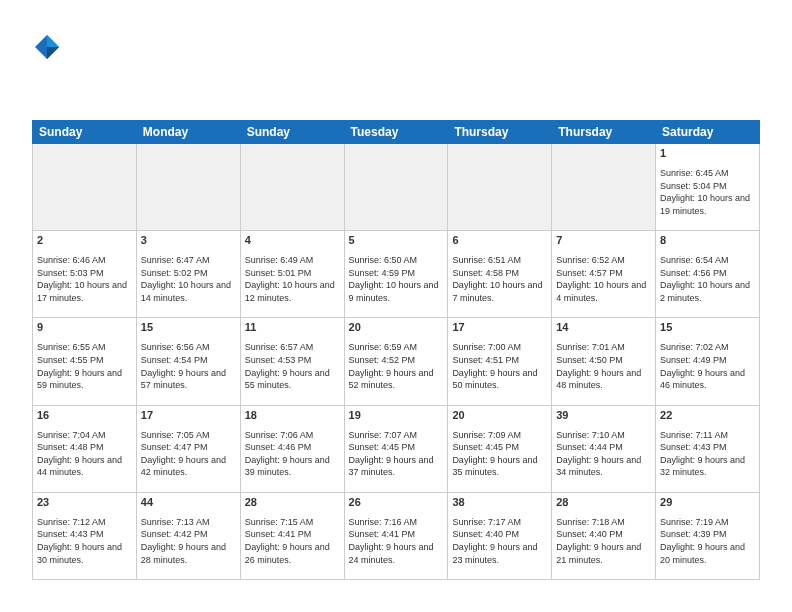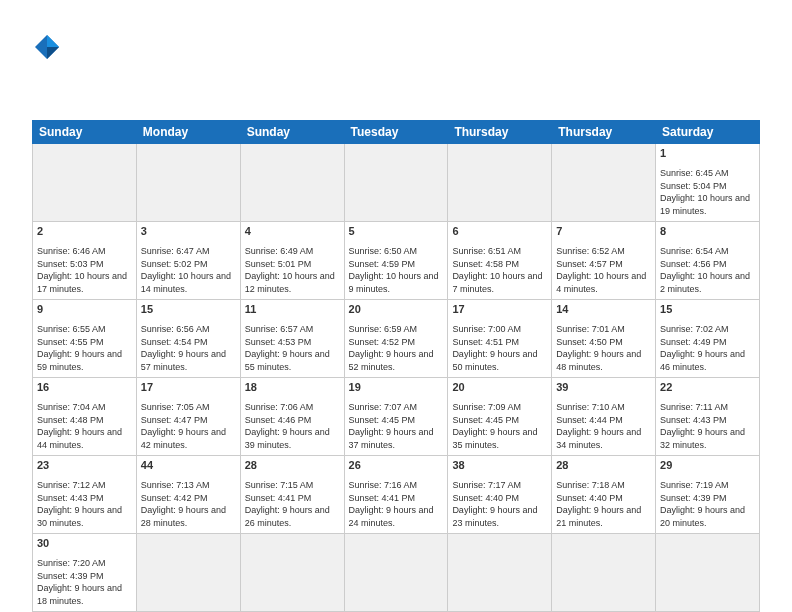--- a/index.html
+++ b/index.html
@@ -255,27 +255,15 @@
           </td>
           <td>
             <span class="day-num">28</span>
             <div class="day-info">Sunrise: 7:18 AM<br>Sunset: 4:40 PM<br>Daylight: 9 hours and 21 minutes.</div>
           </td>
           <td>
             <span class="day-num">29</span>
             <div class="day-info">Sunrise: 7:19 AM<br>Sunset: 4:39 PM<br>Daylight: 9 hours and 20 minutes.</div>
           </td>
         </tr>
-        <tr class="week-row">
-          <td>
-            <span class="day-num">30</span>
-            <div class="day-info">Sunrise: 7:20 AM<br>Sunset: 4:39 PM<br>Daylight: 9 hours and 18 minutes.</div>
-          </td>
-          <td class="empty"></td>
-          <td class="empty"></td>
-          <td class="empty"></td>
-          <td class="empty"></td>
-          <td class="empty"></td>
-          <td class="empty"></td>
-        </tr>
       </tbody>
   </table>
 </div>
 
 </body></html>

